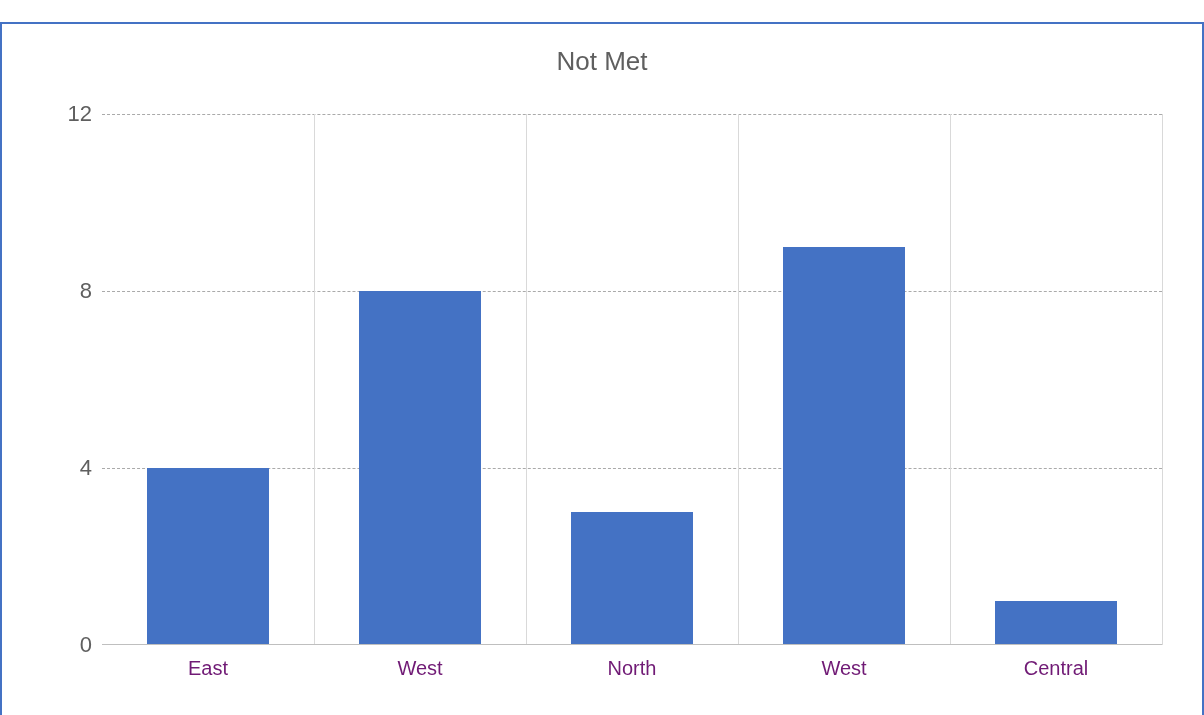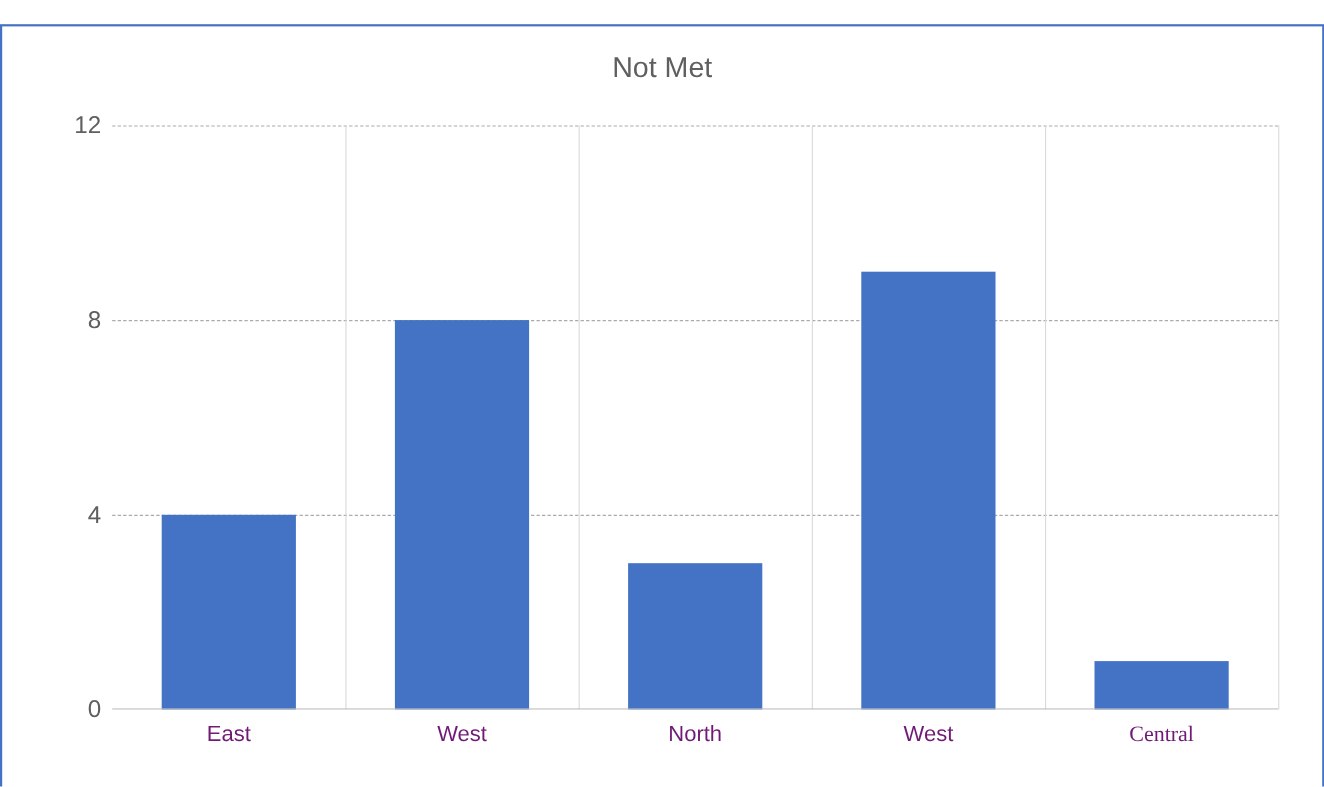--- a/index.html
+++ b/index.html
@@ -150,16 +150,16 @@
           </div>
         </div>
       <div class="baseline"></div>
     </div>
 
     <div class="xtick-row" id="xtick-container">
         <div class="xtick" style="left: 10%;">East</div>
         <div class="xtick" style="left: 30%;">West</div>
         <div class="xtick" style="left: 50%;">North</div>
         <div class="xtick" style="left: 70%;">West</div>
-        <div class="xtick" style="left: 90%; font-family: Liberation Serif, serif;">Central</div>
+        <div class="xtick" style="left: 90%;">Central</div>
       </div>
   </div>
 </div>
 
 </body></html>

